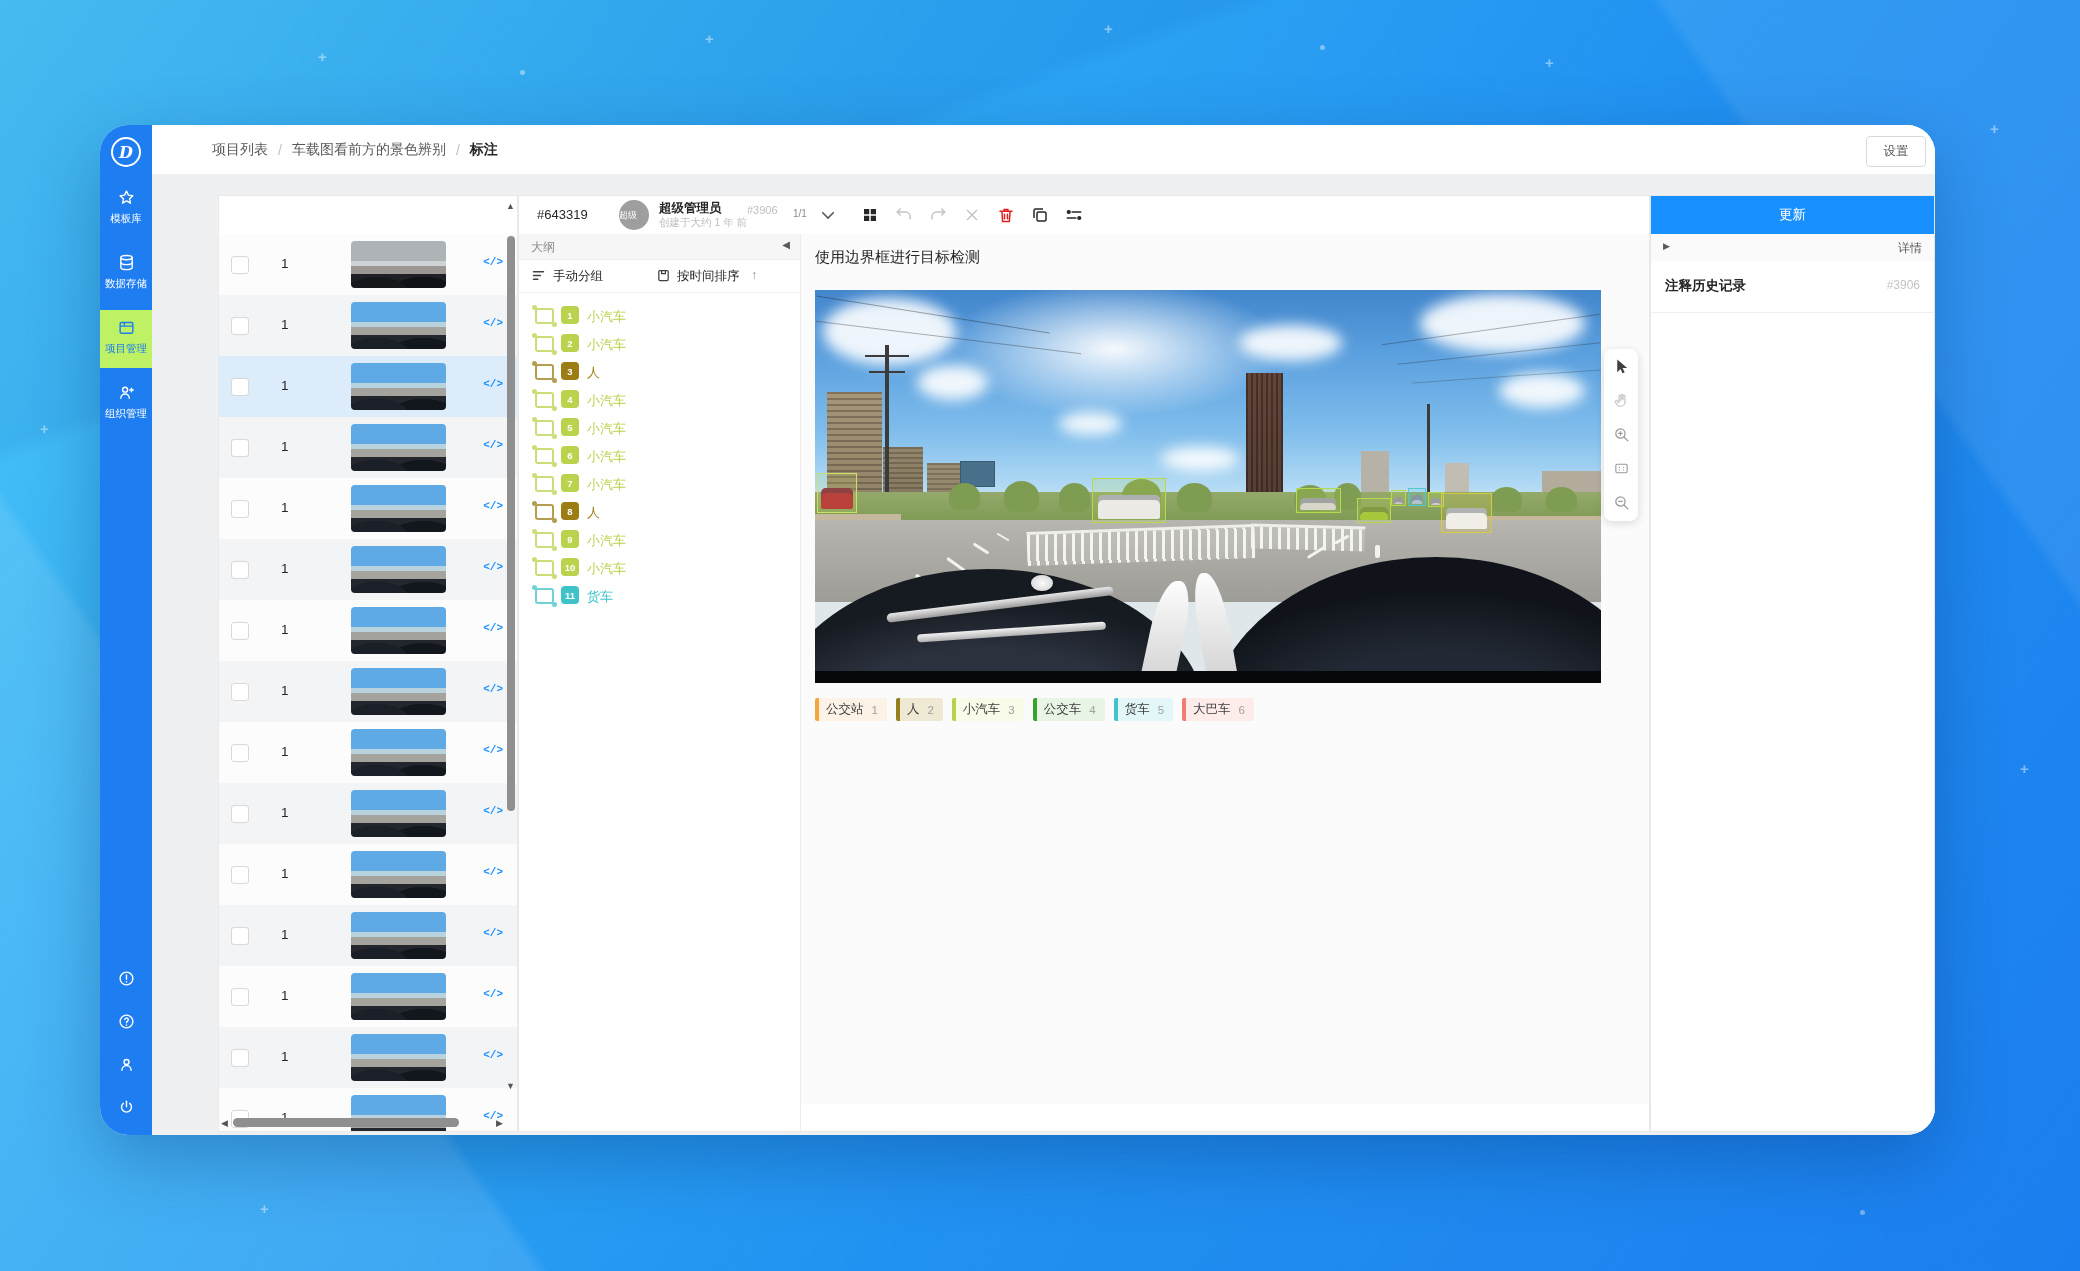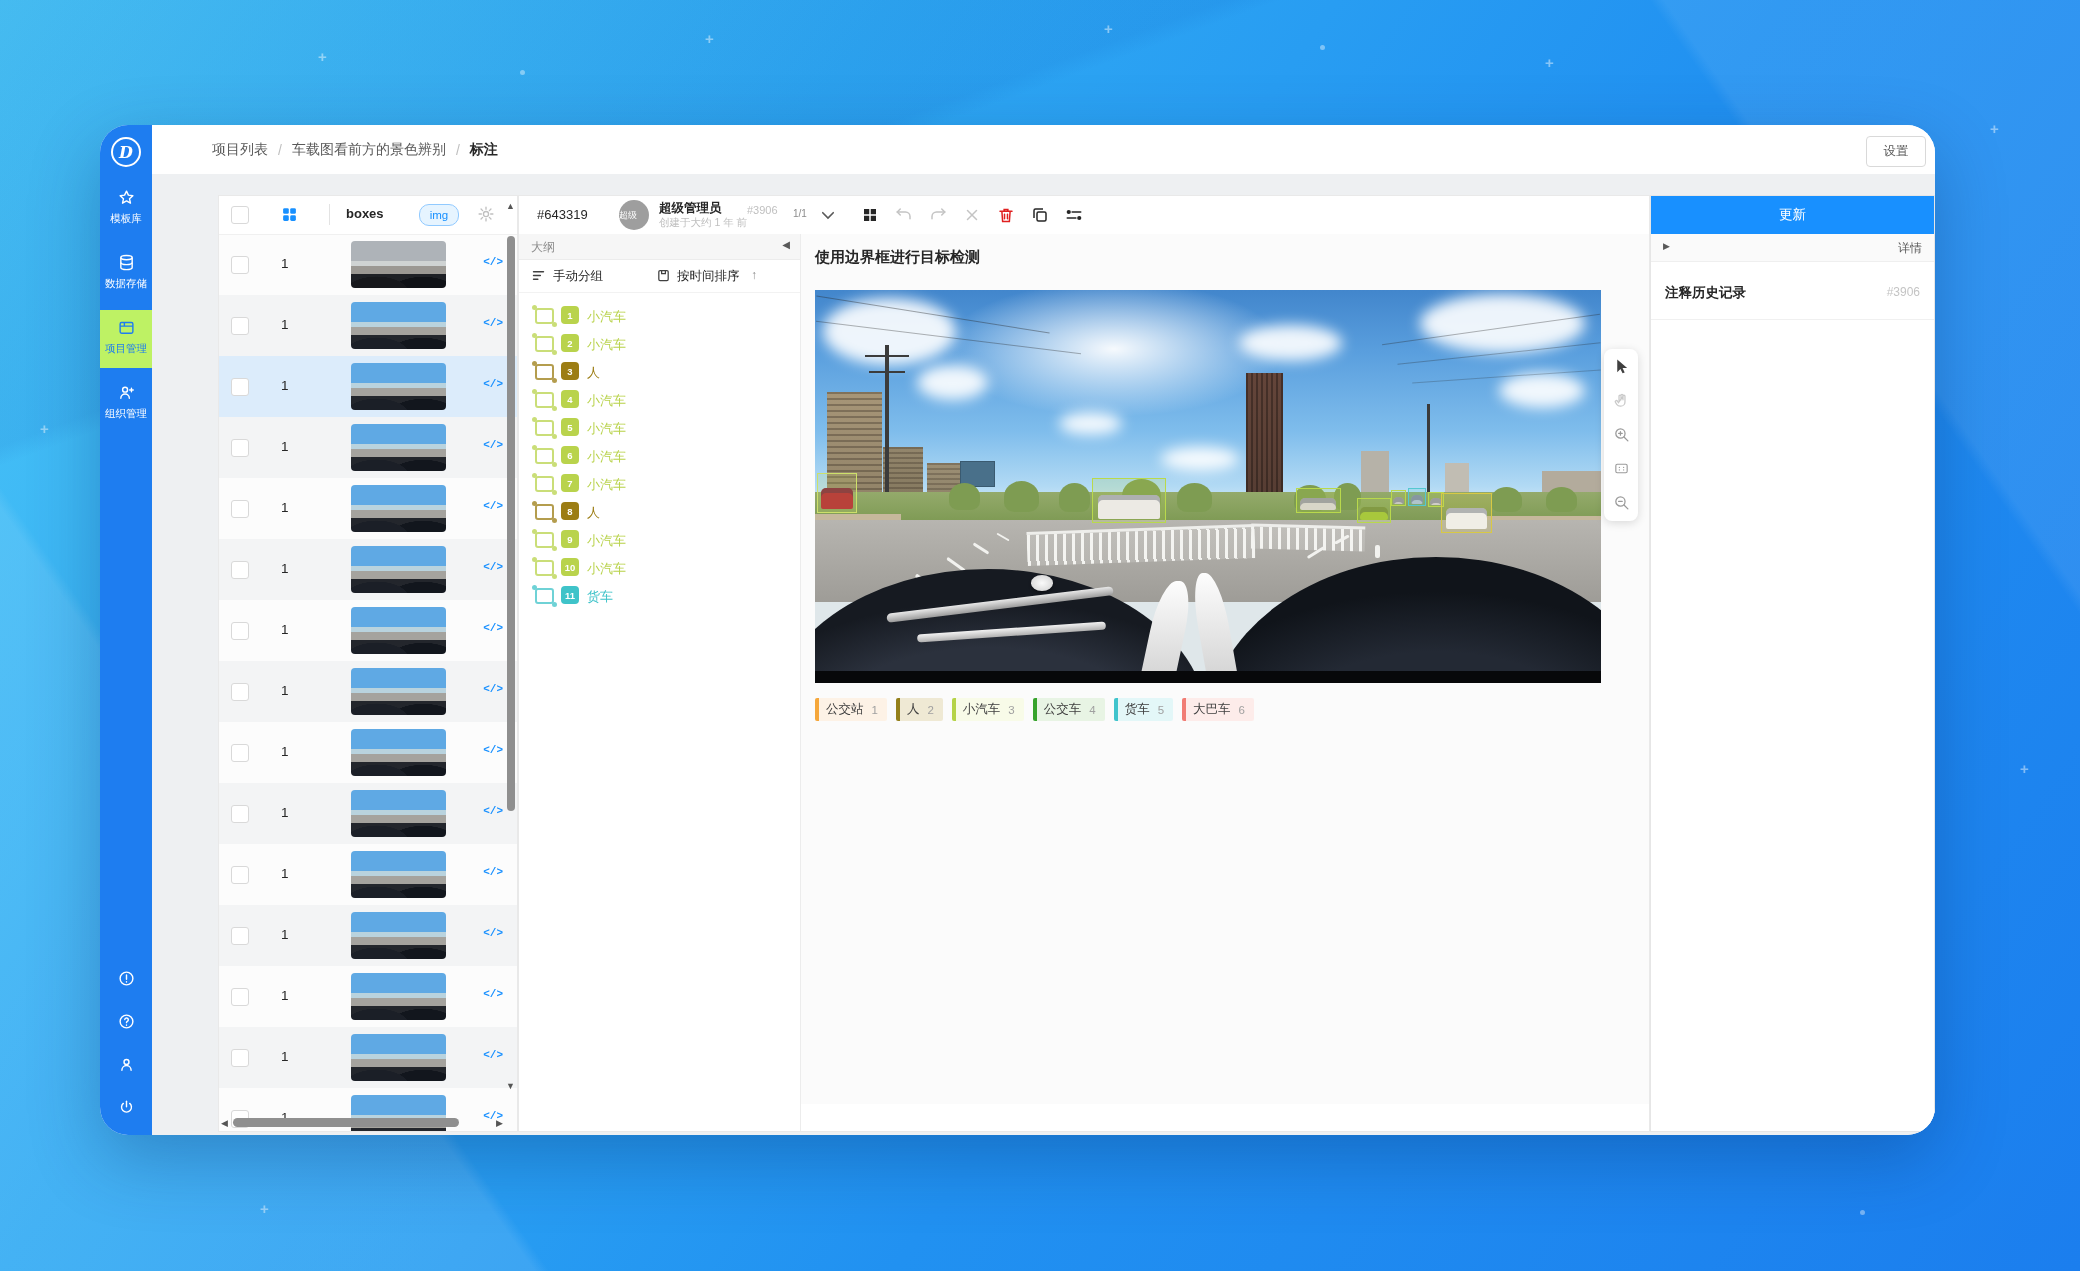--- a/index.html
+++ b/index.html
@@ -110,21 +110,21 @@
     border-radius:3px;opacity:.75;}
   .shape::before,.shape::after{content:"";position:absolute;width:5px;height:5px;border-radius:50%;background:var(--c);}
   .shape::before{left:-5px;top:-5px;}
   .shape::after{right:-5px;bottom:-5px;}
   .badge{position:absolute;left:42px;top:5px;width:18px;height:18px;border-radius:4px;background:var(--c);
     color:#fff;font-size:9.5px;font-weight:700;display:flex;align-items:center;justify-content:center;}
   .ol-label{position:absolute;left:68px;top:7px;font-size:13px;color:var(--c);}
 
   
   .canvas-area{position:absolute;left:282px;top:38px;right:0;height:870px;background:#fbfbfb;}
-  .cv-title{position:absolute;left:14px;top:14px;font-size:15px;font-weight:700;color:#262626;}
+  .cv-title{position:absolute;left:14px;top:14px;font-size:15px;font-weight:400;color:#262626;}
   .panorama{position:absolute;left:14px;top:56px;width:786px;height:393px;overflow:hidden;background:#9fc8e8;cursor:crosshair;}
   .lyr{position:absolute;}
   .sky{inset:0;background:
     radial-gradient(30% 24% at 38% 15%,rgba(255,255,255,.95),rgba(255,255,255,0) 72%),
     linear-gradient(180deg,#4286cc 0%,#5a9fde 16%,#7fbdec 36%,#b2daf4 50%,#dfeef8 57%,#e9f2f5 60%,#dfe7ea 62%);}
   .cloud{background:rgba(255,255,255,.9);border-radius:50%;filter:blur(7px);}
   .bld{box-shadow:inset 0 0 0 100px rgba(0,0,0,0);}
   .treeline{left:0;top:51.5%;width:100%;height:7.5%;background:linear-gradient(180deg,#94aa6b,#7e9a54);}
   .tblob{border-radius:50% 50% 30% 30%;background:#7e9c52;}
   .road{left:0;top:58.5%;width:100%;height:21%;background:linear-gradient(180deg,#b7b5b0,#9e9c97);}
@@ -248,40 +248,20 @@
       <span>车载图看前方的景色辨别</span>
       <span class="bc-sep">/</span>
       <span class="bc-current">标注</span>
     </div>
     <div class="settings-btn">设置</div>
   </div>
 
   <div class="content">
 
     <div class="list-panel">
-      <div class="lp-header">
-        <span class="cb"></span>
-        <span class="lp-grid">
-          <svg viewBox="0 0 24 24" fill="currentColor">
-              <rect x="3" y="3" width="8" height="8" rx="2"></rect>
-              <rect x="13" y="3" width="8" height="8" rx="2"></rect>
-              <rect x="3" y="13" width="8" height="8" rx="2"></rect>
-              <rect x="13" y="13" width="8" height="8" rx="2"></rect>
-            </svg>
-        </span>
-        <span class="lp-div"></span>
-        <span class="lp-title">boxes</span>
-        <span class="img-badge">img</span>
-        <span class="lp-gear">
-          <svg viewBox="0 0 24 24" fill="none" stroke="currentColor" stroke-width="1.8" stroke-linecap="round">
-              <circle cx="12" cy="12" r="3.4"></circle>
-              <path d="M12 2.8v3M12 18.2v3M2.8 12h3M18.2 12h3M5.4 5.4l2.1 2.1M16.5 16.5l2.1 2.1M18.6 5.4l-2.1 2.1M7.5 16.5l-2.1 2.1"></path>
-            </svg>
-        </span>
-      </div>
 
       <div class="rows">
 
           <div class="lrow">
             <span class="cb"></span>
             <span class="cnt">1</span>
             <span class="thumb gray"></span>
             <span class="code-ic">&lt;/&gt;</span>
           </div>
 
@@ -719,20 +699,20 @@
         </div>
       </div>
     </div>
 
     <div class="right-panel">
       <div class="update-btn">更新</div>
       <div class="detail-row">
         <span class="tri">▶</span>
         <span class="lb">详情</span>
       </div>
-      <div class="rp-row" style="top:72px;height:51px">
+      <div class="rp-row" style="top:65px;height:51px">
         <span class="t">注释历史记录</span>
         <span class="r">#3906</span>
       </div>
     </div>
 
   </div>
 </div>
 
 </body></html>

